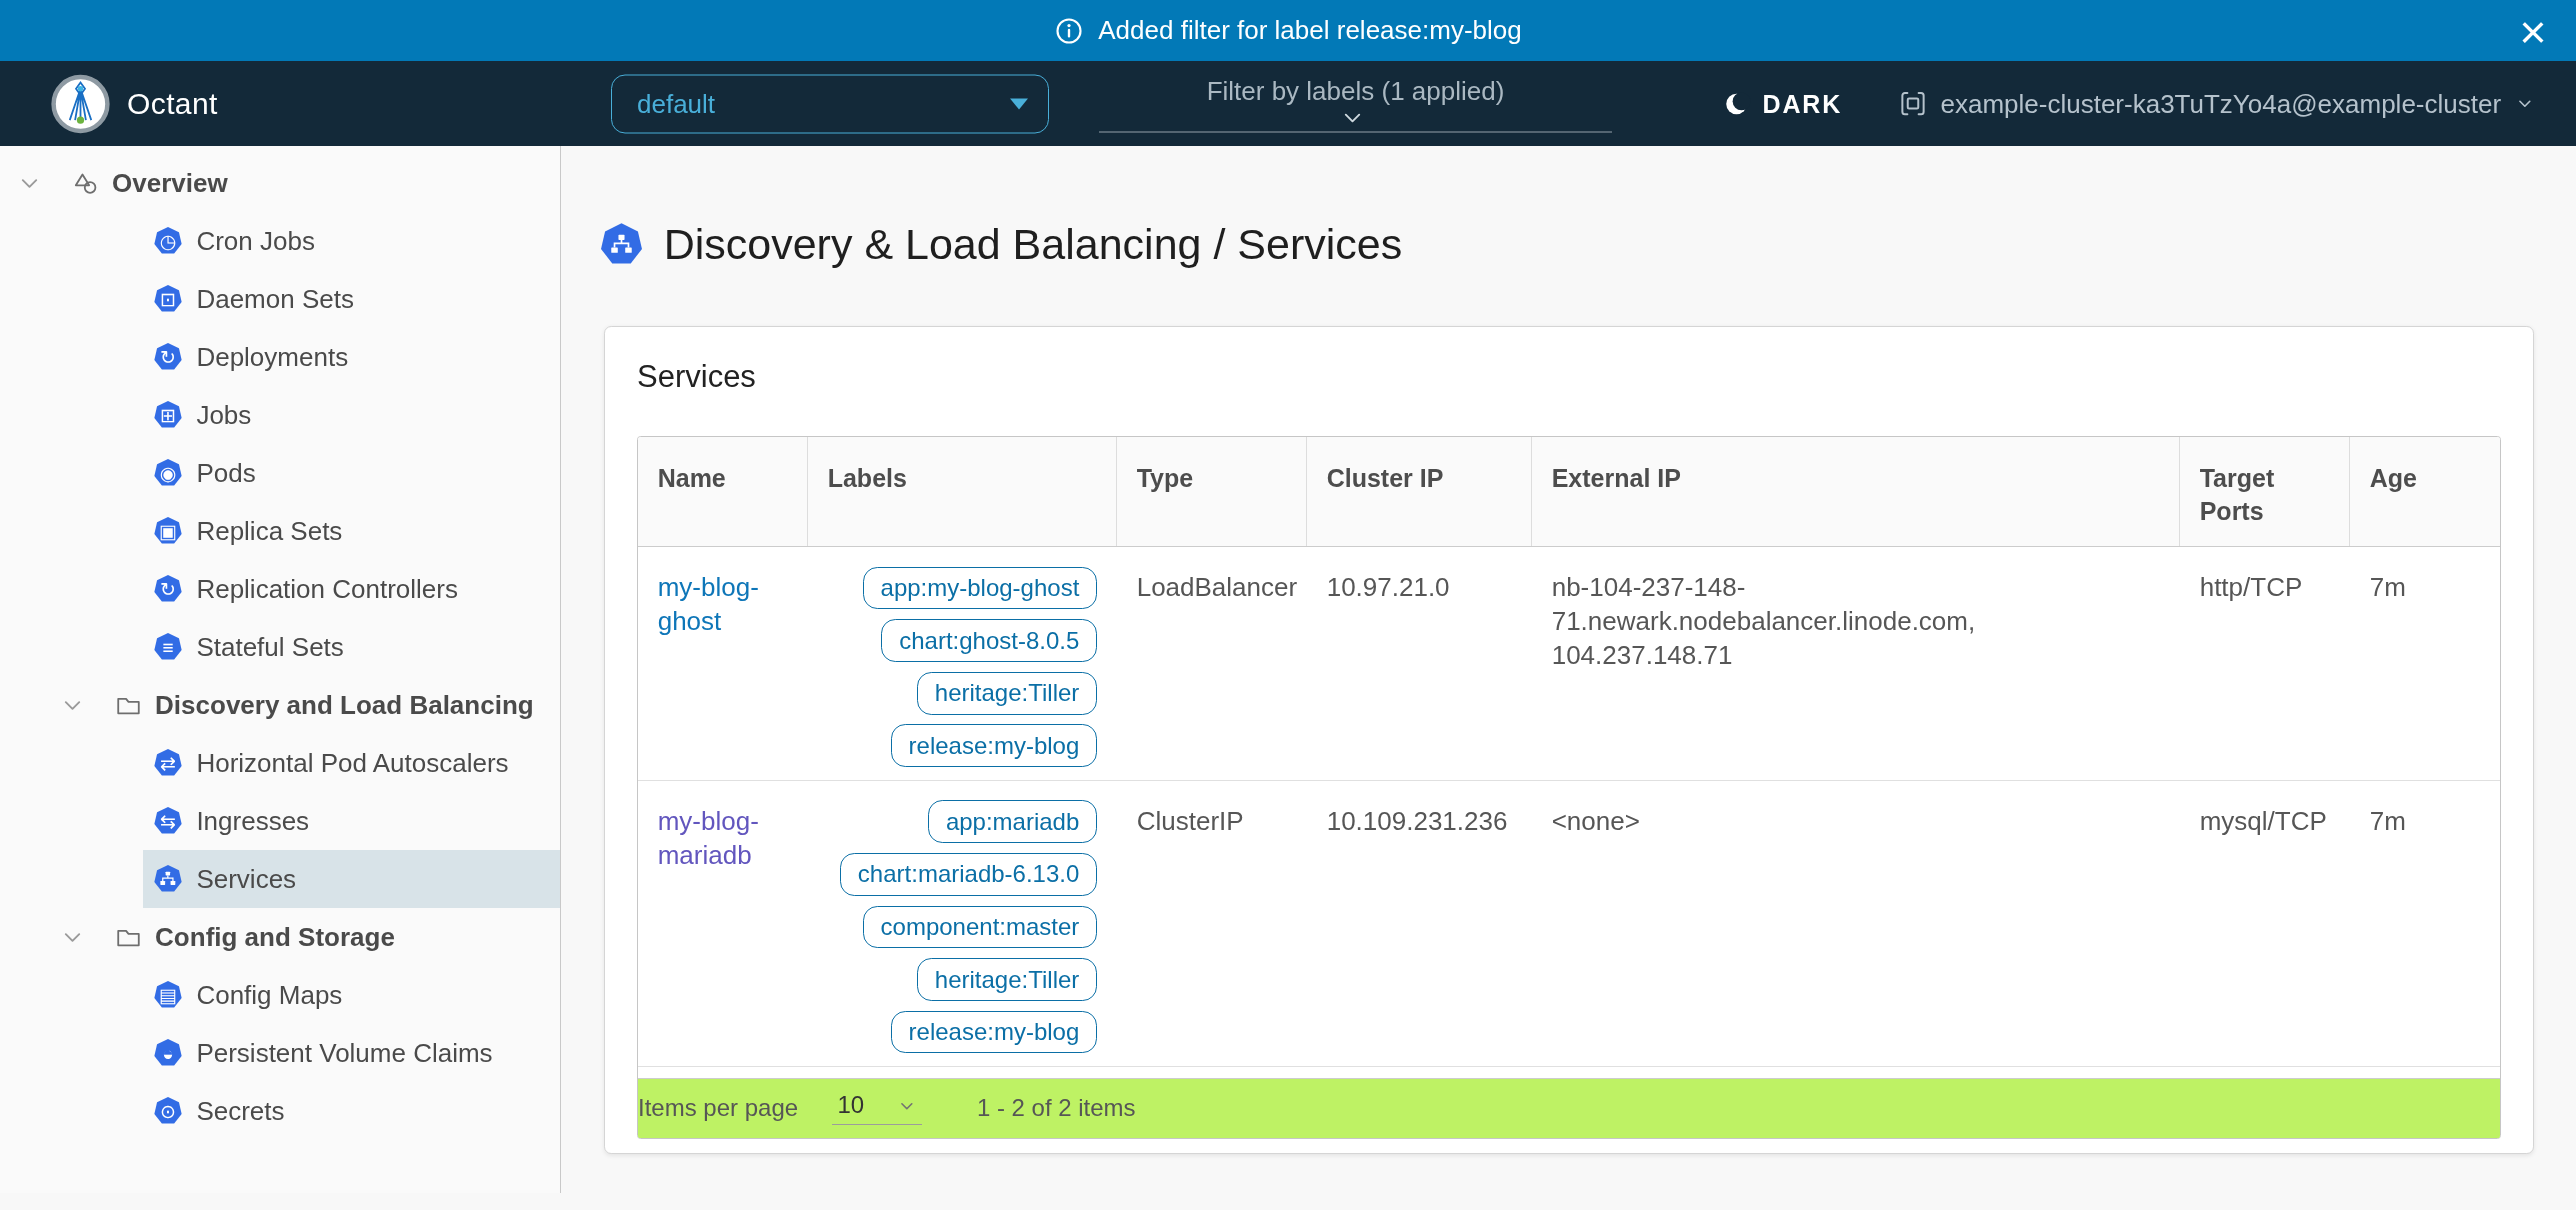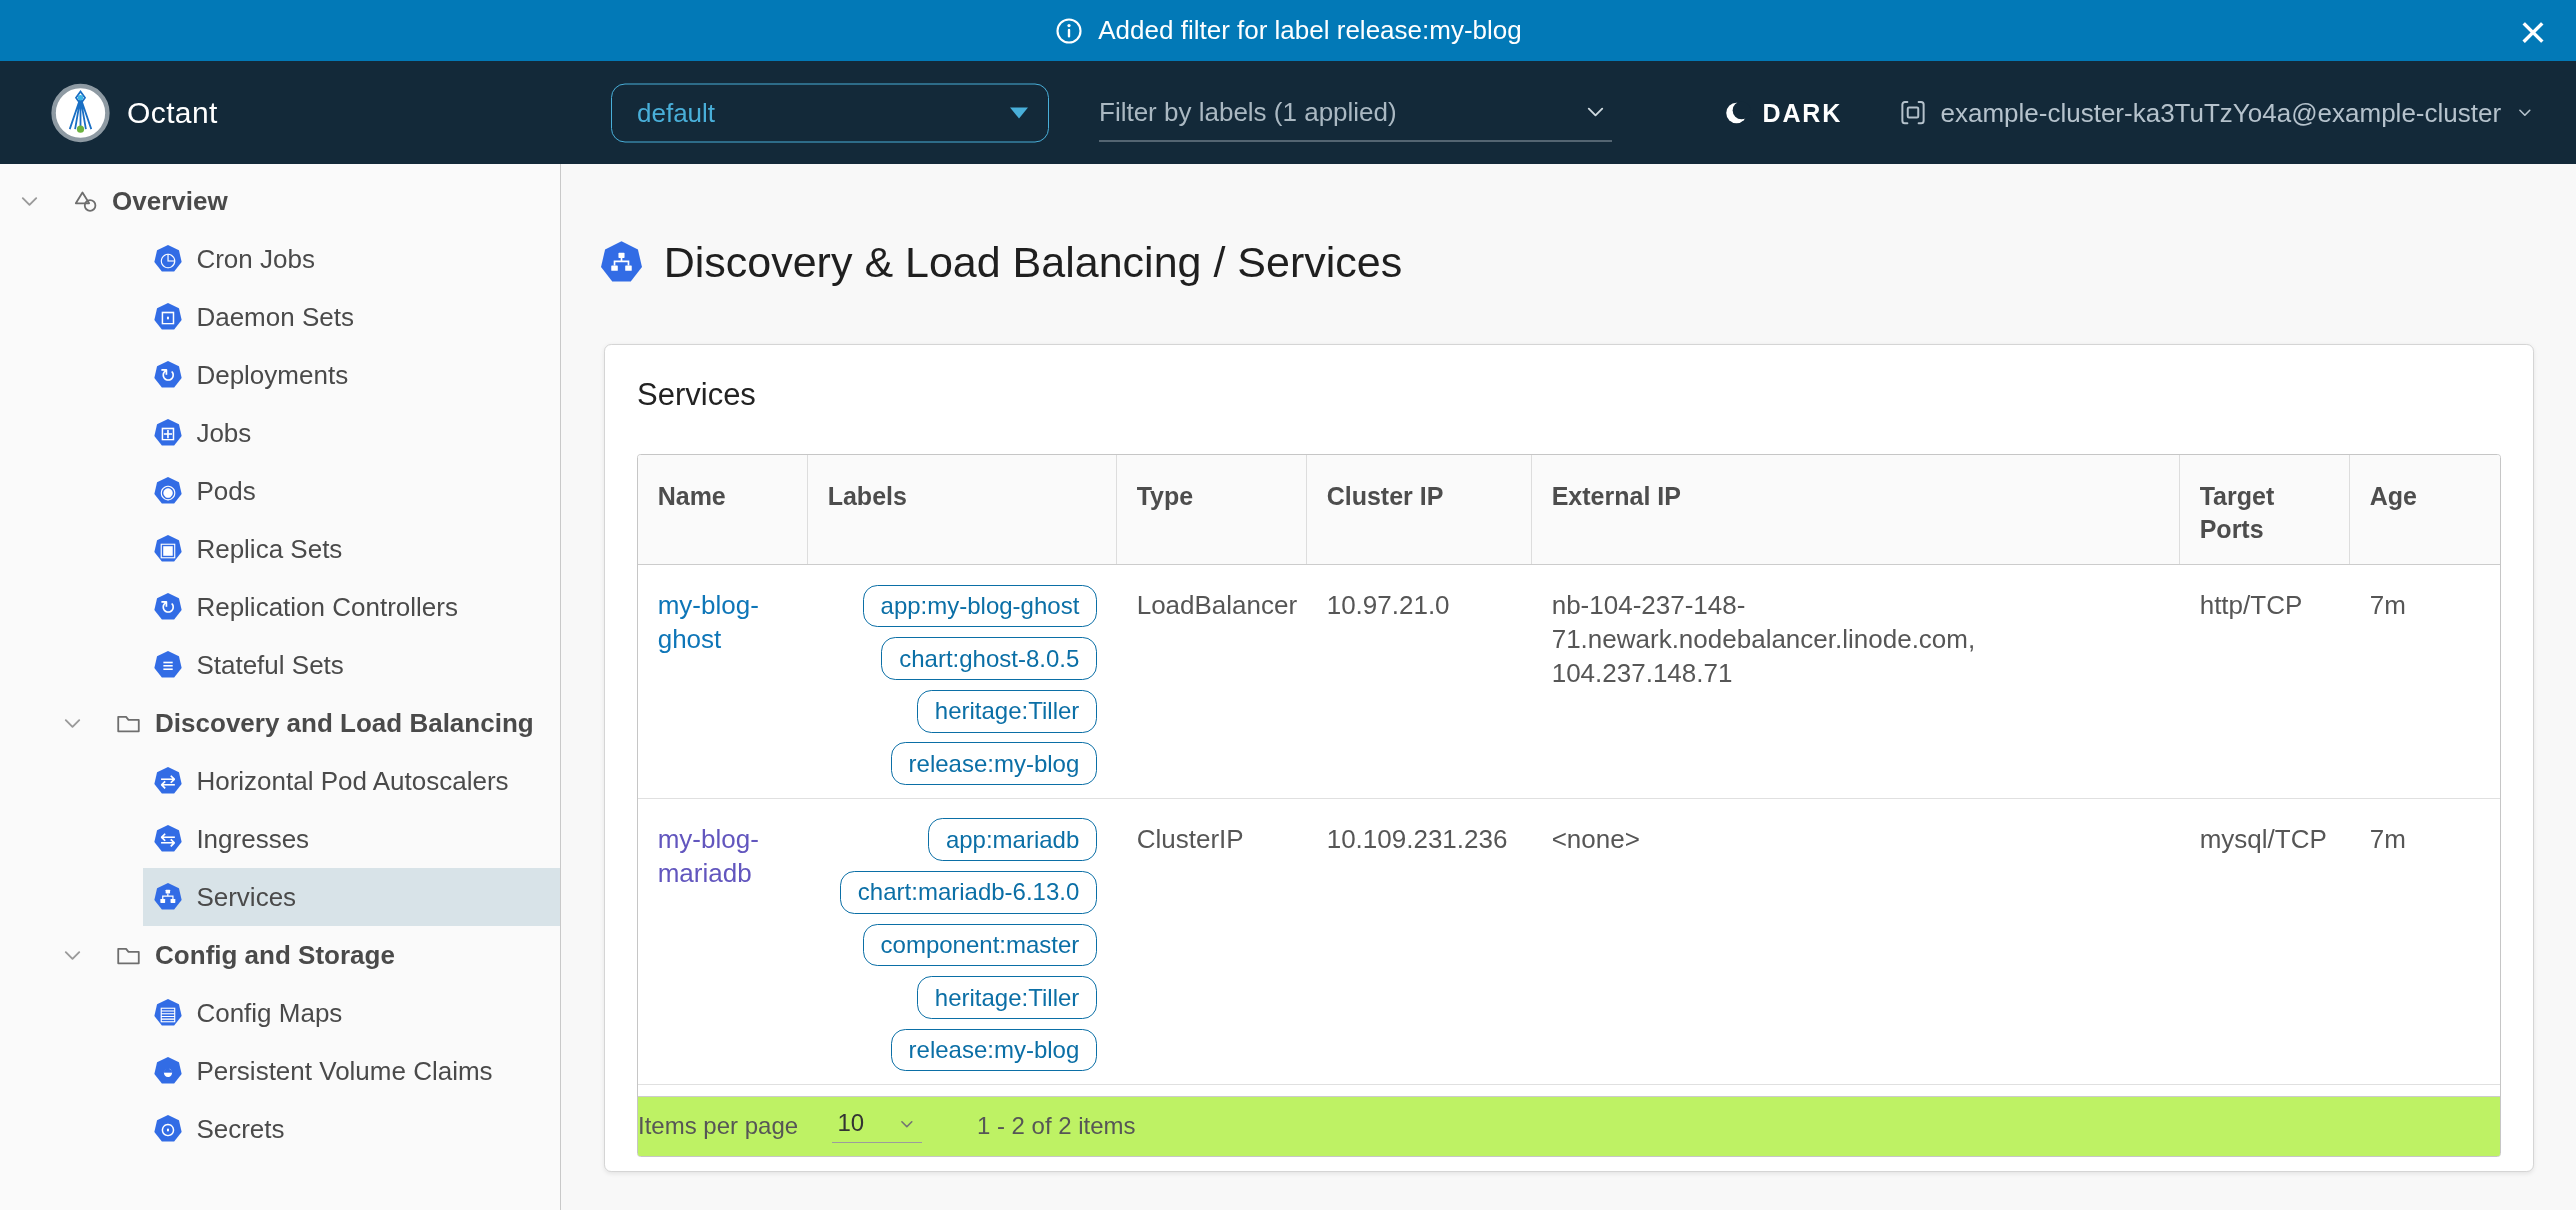--- a/index.html
+++ b/index.html
@@ -16,38 +16,38 @@
     font-size:26px;
   }
   .notification .n-icon { display:flex; }
   .notification .close {
     position:absolute; right:21.5px; top:50%; transform:translateY(-50%);
     width:43px; height:43px; display:flex; align-items:center; justify-content:center;
     color:#fff; cursor:pointer;
   }
   .notification .close::before { content:"×"; font-size:47px; font-weight:300; line-height:1; }
   
-  .app-header { position:relative; height:103px; background:#132939; }
+  .app-header { position:relative; height:85px; background:#132939; }
   .hb { position:absolute; top:50%; transform:translateY(-50%); }
   .logo { left:50px; width:61px; height:61px; }
   .app-name { left:127px; color:#fff; font-size:30px; letter-spacing:0.4px; }
   .ns-select {
     left:611px; width:438px; height:59px; box-sizing:border-box;
     border:1.8px solid #49afd9; border-radius:14px; color:#49afd9; font-size:26px;
     display:flex; align-items:center; padding:0 25px; cursor:pointer;
   }
   .ns-select .tri {
     position:absolute; right:19.7px; width:0; height:0;
     border-left:9.8px solid transparent; border-right:9.8px solid transparent;
     border-top:11.6px solid #49afd9;
   }
   .label-filter {
     left:1099px; width:513px; height:57px; box-sizing:border-box;
     border-bottom:1.8px solid #95a2ab; color:#aab8c2; font-size:26px;
-    display:flex; align-items:center; justify-content:space-between; cursor:pointer;
+    display:flex; align-items:center; cursor:pointer;flex-direction:column;
   }
   .label-filter .chev { color:#cdd8de; display:flex; margin-right:5.4px; }
   .dark-toggle {
     left:1722px; display:flex; align-items:center; gap:11.6px; cursor:pointer;
     color:#fff; font-size:25px; font-weight:700; letter-spacing:1.8px;
   }
   .cluster-select {
     left:1898px; display:flex; align-items:center; gap:12.5px; cursor:pointer;
     color:#b5c2cc; font-size:26px;
   }

